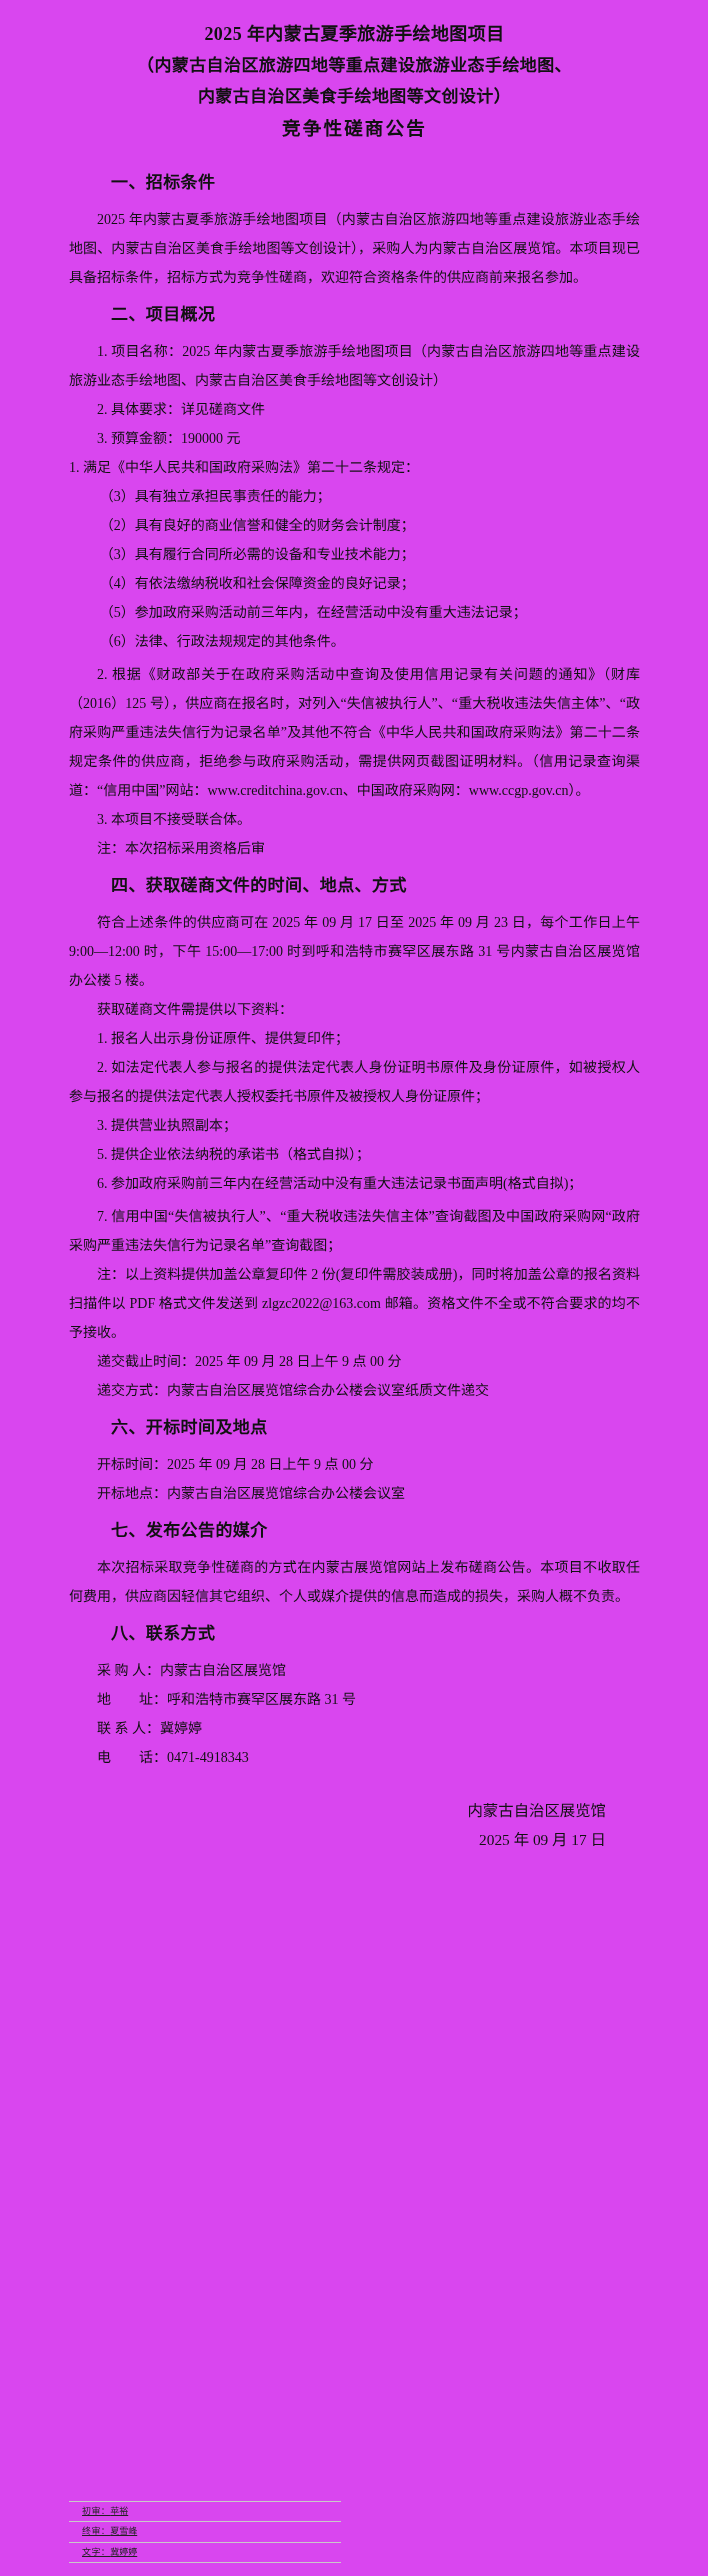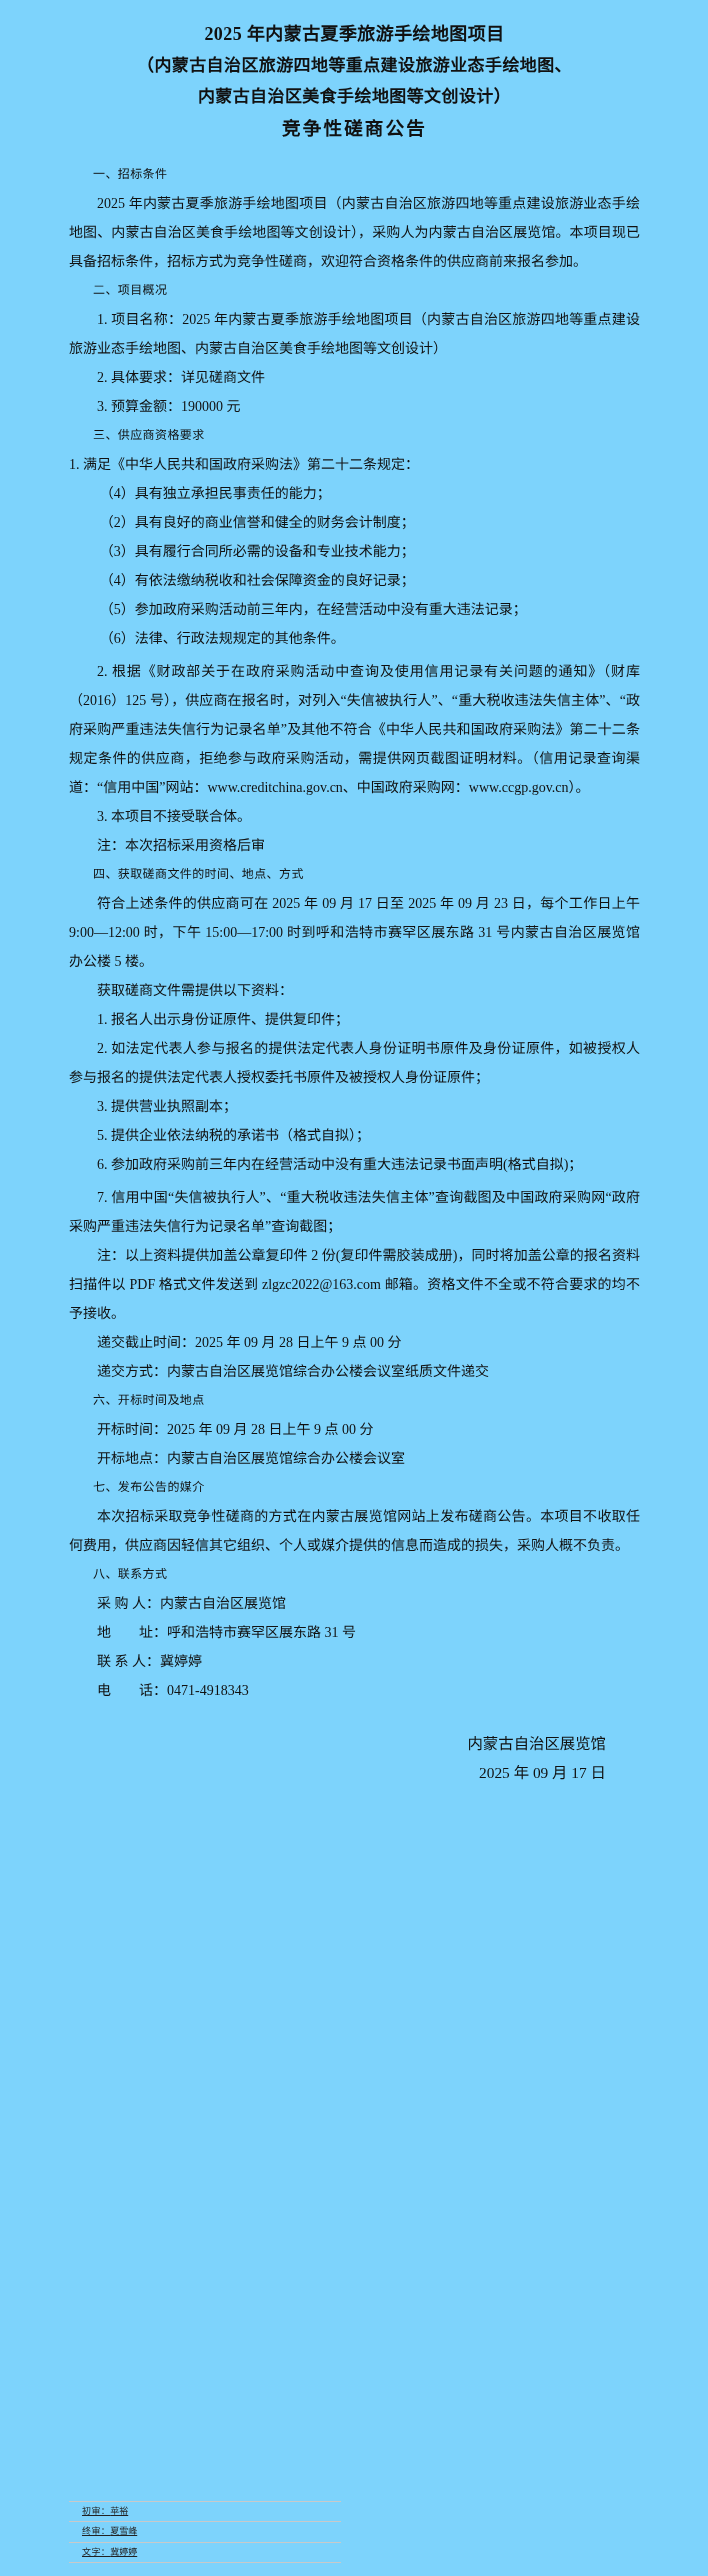--- a/index.html
+++ b/index.html
@@ -11,21 +11,21 @@
   body {
     font-family: "Liberation Serif", "DejaVu Serif", serif;
     color: #111111;
     -webkit-font-smoothing: antialiased;
   }
   .page {
     position: relative;
     width: 709px;
     min-height: 2576px;
     margin: 0 auto;
-    background: #7dd3fc;
+    background: #d946ef;
     box-sizing: border-box;
     padding: 18.6px 69px 0 69px;
   }
   
   .doc-title {
     text-align: center;
     font-weight: bold;
     font-size: 18px;
     line-height: 31px;
     letter-spacing: 0.4px;
@@ -47,24 +47,24 @@
   .title-gap { height: 15.7px; }
 
   
   .body-text {
     font-size: 15.4px;
     line-height: 29px;
     text-align: justify;
     text-justify: inter-ideograph;
   }
   .sec-head {
-    font-weight: normal;
+    font-weight: bold;
     text-indent: 2em;
-    margin: 0;
-    font-size: 12px;
+    margin: 8px;
+    font-size: 17px;
     line-height: 29px;
     letter-spacing: 0.4px;
   }
   p.para {
     margin: 0;
     text-indent: 2em;
     font-size: 14px;
     line-height: 29px;
     text-align: justify;
     text-justify: inter-ideograph;
@@ -125,23 +125,22 @@
   <div class="body-text">
 
     <div class="sec-head">一、招标条件</div>
     <p class="para">2025 年内蒙古夏季旅游手绘地图项目（内蒙古自治区旅游四地等重点建设旅游业态手绘地图、内蒙古自治区美食手绘地图等文创设计），采购人为内蒙古自治区展览馆。本项目现已具备招标条件，招标方式为竞争性磋商，欢迎符合资格条件的供应商前来报名参加。</p>
 
     <div class="sec-head">二、项目概况</div>
     <p class="para">1. 项目名称：2025 年内蒙古夏季旅游手绘地图项目（内蒙古自治区旅游四地等重点建设旅游业态手绘地图、内蒙古自治区美食手绘地图等文创设计）</p>
     <p class="para">2. 具体要求：详见磋商文件</p>
     <p class="para">3. 预算金额：190000 元</p>
 
-    <div class="sec-head">三、供应商资格要求</div>
     <p class="para noindent">1. 满足《中华人民共和国政府采购法》第二十二条规定：</p>
-    <p class="para indent1">（4）具有独立承担民事责任的能力；</p>
+    <p class="para indent1">（3）具有独立承担民事责任的能力；</p>
     <p class="para indent1">（2）具有良好的商业信誉和健全的财务会计制度；</p>
     <p class="para indent1">（3）具有履行合同所必需的设备和专业技术能力；</p>
     <p class="para indent1">（4）有依法缴纳税收和社会保障资金的良好记录；</p>
     <p class="para indent1">（5）参加政府采购活动前三年内，在经营活动中没有重大违法记录；</p>
     <p class="para indent1">（6）法律、行政法规规定的其他条件。</p>
     <div class="spacer-sm"></div>
     <p class="para">2. 根据《财政部关于在政府采购活动中查询及使用信用记录有关问题的通知》（财库（2016）125 号），供应商在报名时，对列入“失信被执行人”、“重大税收违法失信主体”、“政府采购严重违法失信行为记录名单”及其他不符合《中华人民共和国政府采购法》第二十二条规定条件的供应商，拒绝参与政府采购活动，需提供网页截图证明材料。（信用记录查询渠道：“信用中国”网站：www.creditchina.gov.cn、中国政府采购网：www.ccgp.gov.cn）。</p>
     <p class="para">3. 本项目不接受联合体。</p>
     <p class="para">注：本次招标采用资格后审</p>
 

